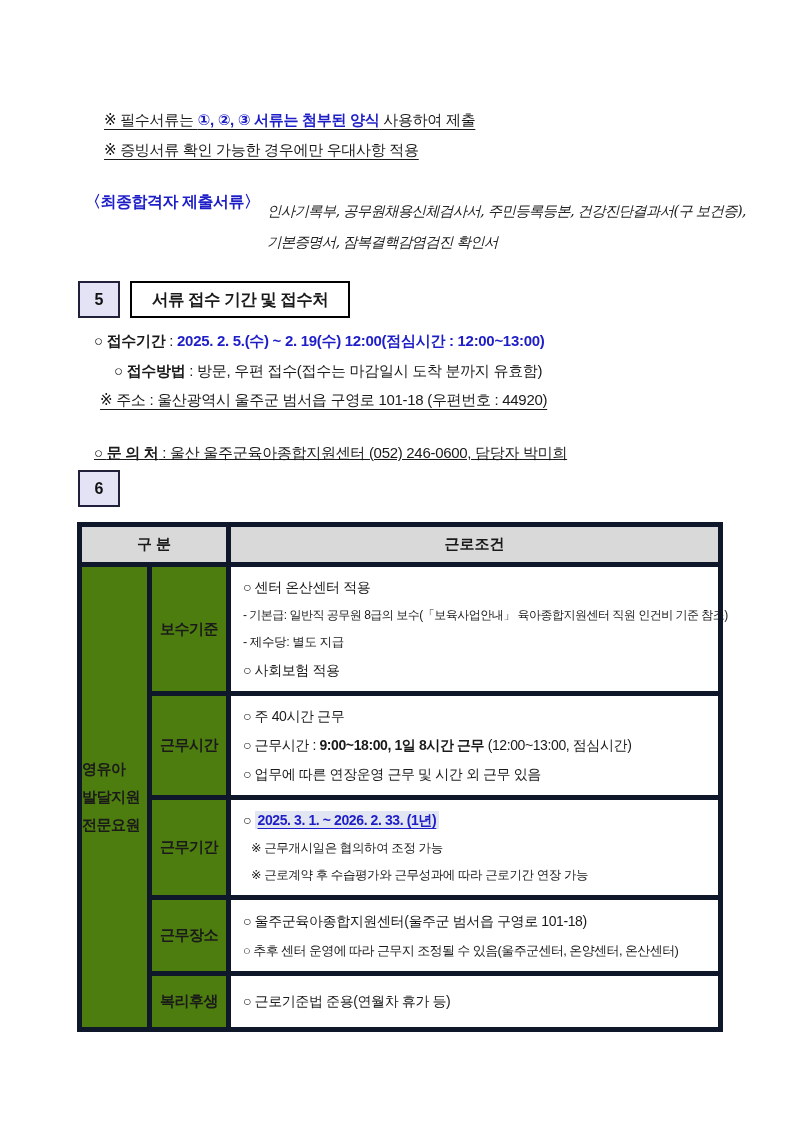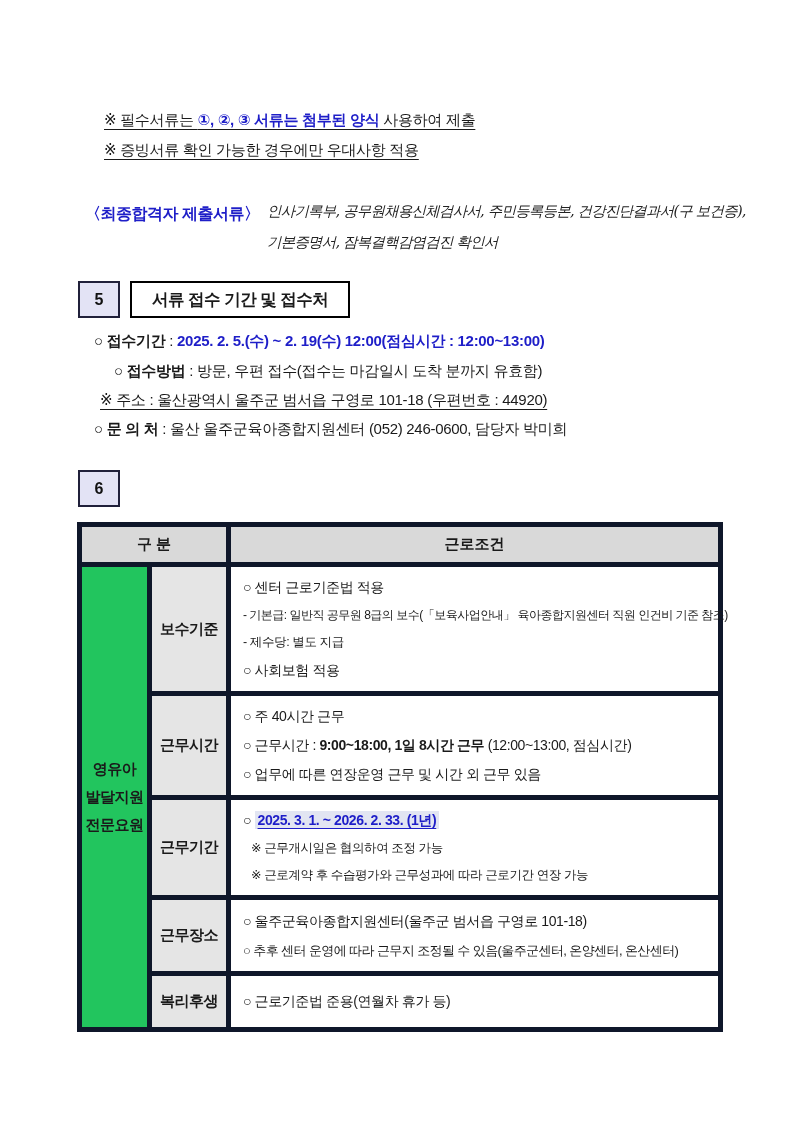--- a/index.html
+++ b/index.html
@@ -65,28 +65,28 @@
     border-left:1.5px solid #000;
     border-right:1.5px solid #000;
   }
   table.cond td, table.cond th { border:5px solid #0f172a; }
   table.cond thead th {
     background:#d9d9d9; height:40px;
     font-size:15px; font-weight:bold; letter-spacing:0px;
     border-bottom:2.5px solid #000;
   }
   td.group-cell {
-    background:#22c55e; text-align:center; vertical-align:middle;
+    background:#4d7c0f; text-align:left; vertical-align:middle;
     font-weight:bold; font-size:15px; letter-spacing:-0.5px;
     line-height:28px; white-space:pre-line;
   }
   td.label-cell {
     text-align:center; vertical-align:middle;
     font-weight:bold; font-size:15px; letter-spacing:-0.5px;
-    background:#e5e5e5;
+    background:#4d7c0f;
   }
   td.content-cell {
     vertical-align:middle; padding:6px 6px 6px 12px;
     font-size:14px; letter-spacing:-0.4px; background:#fff;
   }
   .cl { line-height:29px; white-space:nowrap; }
   .cl.small { font-size:12px; letter-spacing:-0.5px; line-height:27px; }
   .cl.smallish { font-size:12.5px; letter-spacing:-0.4px; line-height:27px; }
   .cl.condensed { font-size:13px; letter-spacing:-0.6px; }
   .cl .b { font-weight:bold; }
@@ -99,39 +99,39 @@
 </head>
 <body>
 
 <div class="page">
 
   <div class="abs note" style="left:104px; top:111px;">
     <span>※ 필수서류는 </span><span class="blue-bold">①, ②, ③ 서류는 첨부된 양식</span><span> 사용하여 제출</span>
   </div>
   <div class="abs note" style="left:104px; top:141px;">※ 증빙서류 확인 가능한 경우에만 우대사항 적용</div>
 
-  <div class="abs docs-label" style="left:85px; top:204px;">〈최종합격자 제출서류〉</div>
+  <div class="abs docs-label" style="left:85px; top:192px;">〈최종합격자 제출서류〉</div>
   <div class="abs docs-text" style="left:267px; top:196px;">
     <div>인사기록부, 공무원채용신체검사서, 주민등록등본, 건강진단결과서(구 보건증),</div>
     <div>기본증명서, 잠복결핵감염검진 확인서</div>
   </div>
 
   <div class="abs sec-header" style="left:78px; top:281px;">
     <div class="sec-num">5</div>
     <div class="sec-title-box">서류 접수 기간 및 접수처</div>
   </div>
 
   <div class="abs bullet-line" style="left:94px; top:332px;">
     <span>○ </span><span class="lbl">접수기간</span><span> : </span><span class="blue-bold">2025. 2. 5.(수) ~ 2. 19(수) 12:00(점심시간 : 12:00~13:00)</span>
   </div>
   <div class="abs bullet-line" style="left:94px; top:362px;margin-left:20px;">
     <span>○ </span><span class="lbl">접수방법</span><span> : </span><span>방문, 우편 접수(접수는 마감일시 도착 분까지 유효함)</span>
   </div>
   <div class="abs bullet-line ul" style="left:100px; top:391px;">※ 주소 : 울산광역시 울주군 범서읍 구영로 101-18 (우편번호 : 44920)</div>
-  <div class="abs bullet-line" style="left:94px; top:420px;">
+  <div class="abs bullet-line" style="left:94px; top:444px;text-decoration:underline;">
     <span>○ </span><span class="lbl">문 의 처</span><span> : </span><span>울산 울주군육아종합지원센터 (052) 246-0600, 담당자 박미희</span>
   </div>
 
   <div class="abs sec-header" style="left:78px; top:470px;">
     <div class="sec-num">6</div>
   </div>
 
   <table class="cond abs" style="left:77px; top:522px;">
     <colgroup>
         <col style="width:70px">
@@ -144,21 +144,21 @@
         <th>근로조건</th>
       </tr>
     </thead>
     <tbody>
       <tr style="height:124px;">
         <td class="group-cell" rowspan="5">영유아
 발달지원
 전문요원</td>
         <td class="label-cell">보수기준</td>
         <td class="content-cell">
-          <div class="cl">○ 센터 근로기준법 적용</div>
+          <div class="cl">○ 센터 온산센터 적용</div>
           <div class="cl small">- 기본급: 일반직 공무원 8급의 보수(「보육사업안내」 육아종합지원센터 직원 인건비 기준 참조)</div>
           <div class="cl smallish">- 제수당: 별도 지급</div>
           <div class="cl">○ 사회보험 적용</div>
         </td>
       </tr>
       <tr style="height:104px;">
         <td class="label-cell">근무시간</td>
         <td class="content-cell">
           <div class="cl">○ 주 40시간 근무</div>
           <div class="cl">

